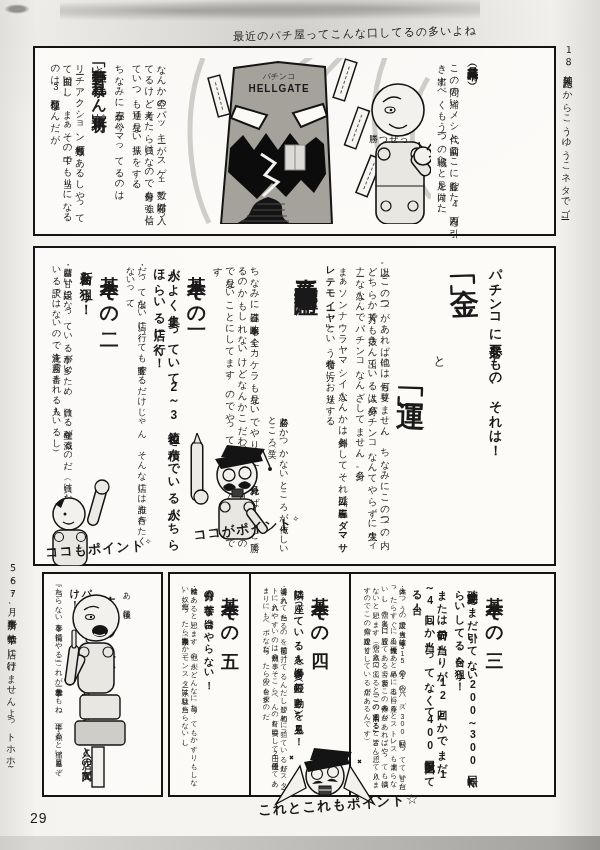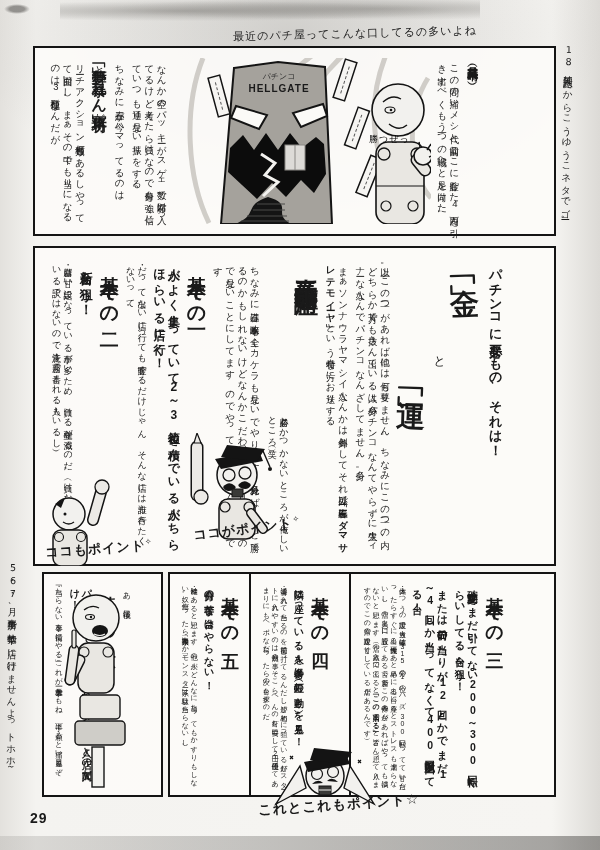--- a/index.html
+++ b/index.html
@@ -19,21 +19,21 @@
   .t9{font-size:9px;line-height:1.28;letter-spacing:.4px;}
   .t7{font-size:7px;line-height:1.26;letter-spacing:.3px;}
   .khead{font-size:19px;font-weight:bold;line-height:1.08;letter-spacing:4px;}
   .klead{font-size:11px;font-weight:bold;line-height:1.2;letter-spacing:1px;}
   .klead-s{font-size:10px;font-weight:bold;line-height:1.2;}
   .hand{font-family:"DejaVu Sans",sans-serif;letter-spacing:1px;}
   .bigtitle{font-size:24px;font-weight:bold;line-height:1.06;letter-spacing:2px;}
   .brush{font-family:"DejaVu Serif",serif;font-weight:bold;}
   .label{position:absolute;font-weight:bold;}
   .spark{font-size:8px;vertical-align:super;}
-  .pagenum{position:absolute;left:30px;top:810px;font-size:14px;letter-spacing:1px;font-weight:bold;}
+  .pagenum{position:absolute;left:30px;top:810px;font-size:14px;letter-spacing:1px;}
 </style>
 </head>
 <body>
 
 <div class="page">
 
   <div class="smudge" style="left:4px;top:4px;width:26px;height:10px;background:radial-gradient(ellipse at center,#6f6d6a 0 40%,rgba(110,108,105,0) 70%);opacity:.7;"></div>
   <div class="smudge" style="left:60px;top:0;width:420px;height:22px;background:radial-gradient(ellipse at 30% 50%,rgba(120,118,114,.5),rgba(120,118,114,0) 65%),radial-gradient(ellipse at 75% 40%,rgba(120,118,114,.45),rgba(120,118,114,0) 60%);"></div>
   <div class="smudge" style="left:0;top:836px;width:600px;height:14px;background:linear-gradient(90deg,rgba(150,148,144,.25),rgba(90,88,85,.55));"></div>
 

